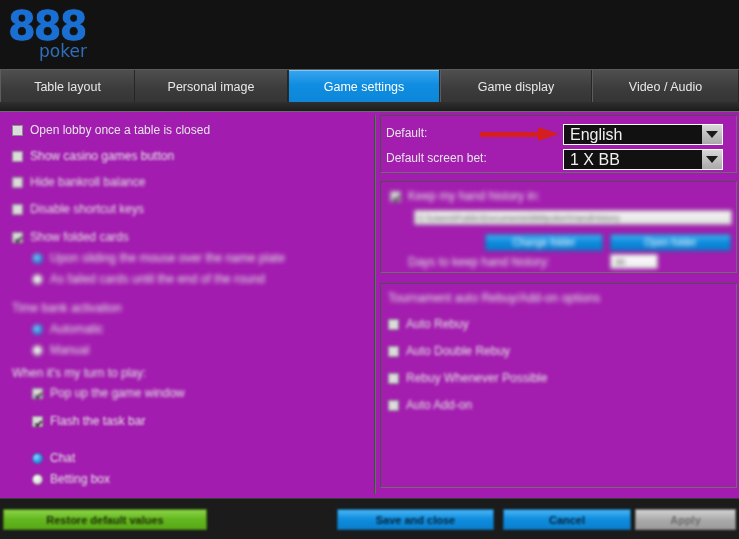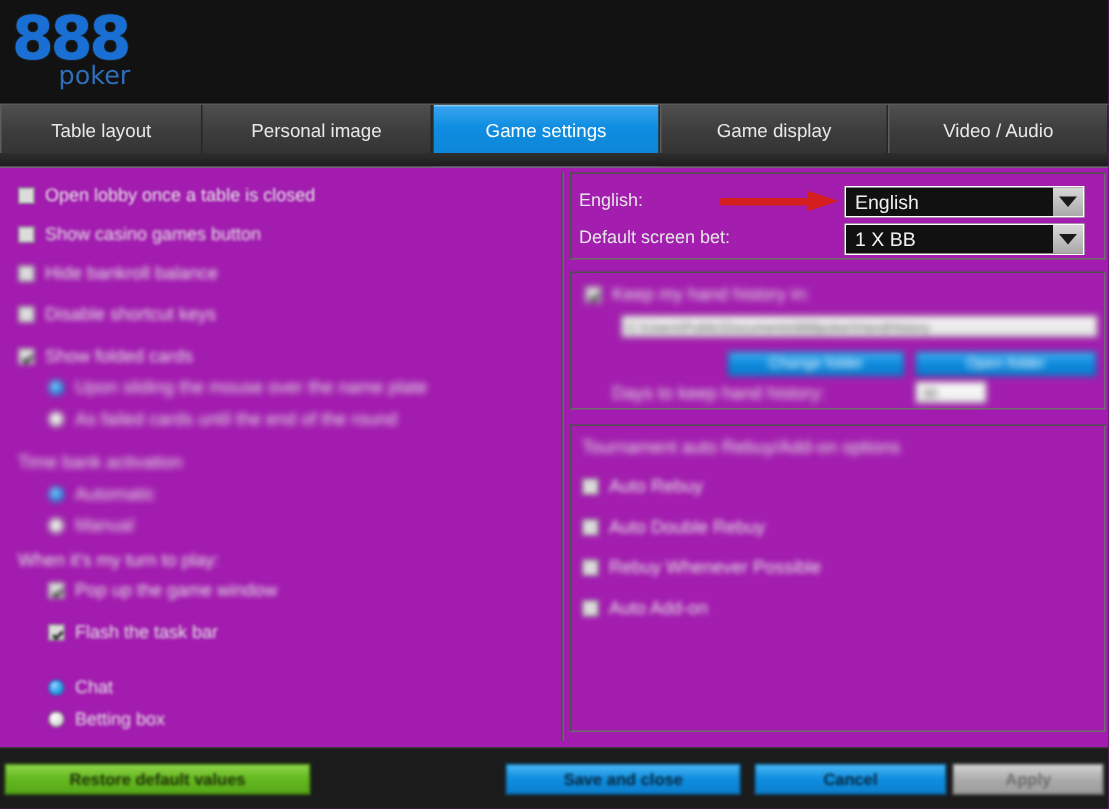--- a/index.html
+++ b/index.html
@@ -109,21 +109,21 @@
     border:1px solid #6d6d6d;border-top-color:#4e4e4e;border-left-color:#4e4e4e;
     background:rgba(255,255,255,0.012);
   }
 
   
   .combo{
     position:absolute;box-sizing:border-box;height:21px;
     background:#111111;border:1px solid #ffffff;
     display:flex;align-items:center;
   }
-  .combo .val{color:#f0f0f0;font-size:13px;padding-left:6px;flex:1;}
+  .combo .val{color:#f0f0f0;font-size:16px;padding-left:6px;flex:1;}
   .combo .arrow{
     width:20px;height:19px;flex:0 0 auto;
     background:linear-gradient(#d8d8d8,#a9a9a9);
     display:flex;align-items:center;justify-content:center;
   }
   .combo .arrow i{
     width:0;height:0;border-left:6px solid transparent;border-right:6px solid transparent;
     border-top:7px solid #1a1a1a;display:block;
   }
 
@@ -284,21 +284,21 @@
       </div>
     </div>
 
     <div class="col-div"></div>
 
     <div class="col-right">
 
       <div class="group" style="left:2px;top:4px;width:357px;height:58px;"></div>
 
       <div class="row" style="left:8px;top:15px;">
-        <span class="lbl">English:</span>
+        <span class="lbl">Default:</span>
       </div>
       <div class="combo" style="left:185px;top:13px;width:160px;">
         <span class="val">English</span>
         <span class="arrow">
             <i></i>
           </span>
       </div>
 
       <div class="row" style="left:8px;top:40px;">
         <span class="lbl">Default screen bet:</span>

